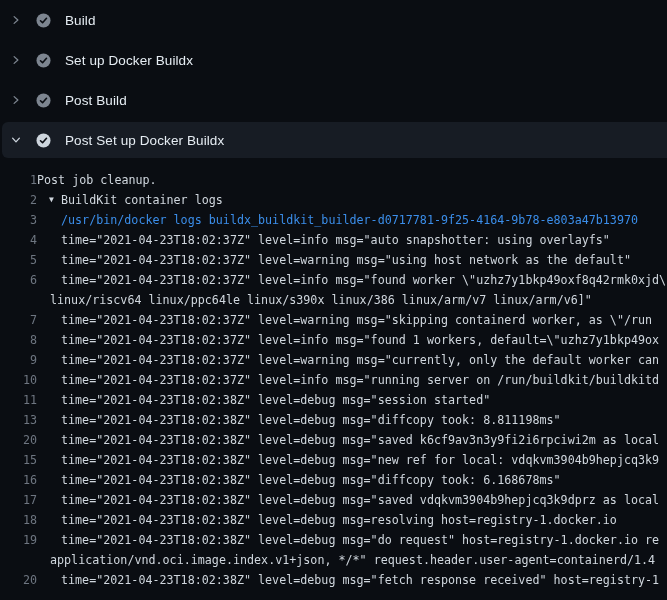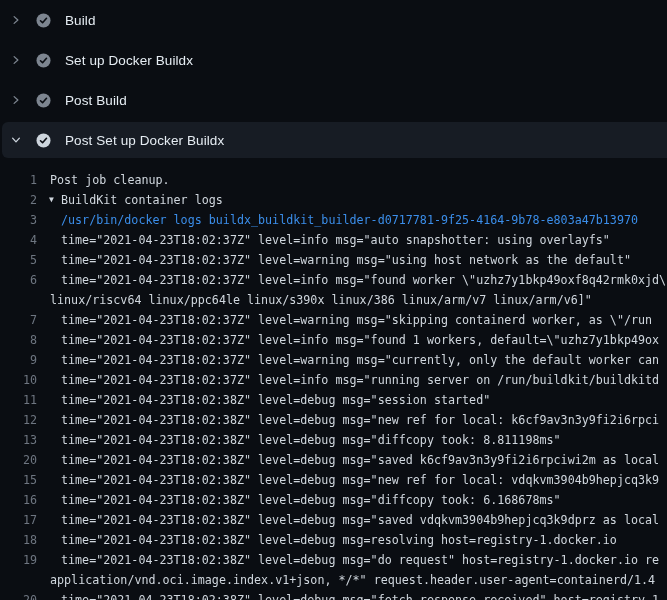--- a/index.html
+++ b/index.html
@@ -70,21 +70,21 @@
   .tri {
     flex: none;
     width: 12px;
     margin-left: 12px;
     font-size: 8px;
     color: var(--logText, #d0d7de);
     cursor: pointer;
     text-align: left;
   }
   .text { color: var(--logText, #d0d7de); }
-  .text.indent-top  { margin-left: 13px; }
+  .text.indent-top  { }
   .text.indent-group{ margin-left: 24px; }
   .text.indent-wrap { margin-left: 13px; }
   .text.style-command { color: var(--command, #3b8eea); }
 </style>
 </head>
 <body>
 
 <div class="app">
   <div class="sections">
   <div class="section-row">
@@ -217,25 +217,20 @@
     
     <span class="text indent-group">time="2021-04-23T18:02:37Z" level=info msg="running server on /run/buildkit/buildkitd</span>
   </div>
 
   <div class="log-row">
     <span class="num">11</span>
     
     <span class="text indent-group">time="2021-04-23T18:02:38Z" level=debug msg="session started"</span>
   </div>
 
-  <div class="log-row">
-    <span class="num">12</span>
-    
-    <span class="text indent-group">time="2021-04-23T18:02:38Z" level=debug msg="new ref for local: k6cf9av3n3y9fi2i6rpci</span>
-  </div>
 
   <div class="log-row">
     <span class="num">13</span>
     
     <span class="text indent-group">time="2021-04-23T18:02:38Z" level=debug msg="diffcopy took: 8.811198ms"</span>
   </div>
 
   <div class="log-row">
     <span class="num">20</span>
     

